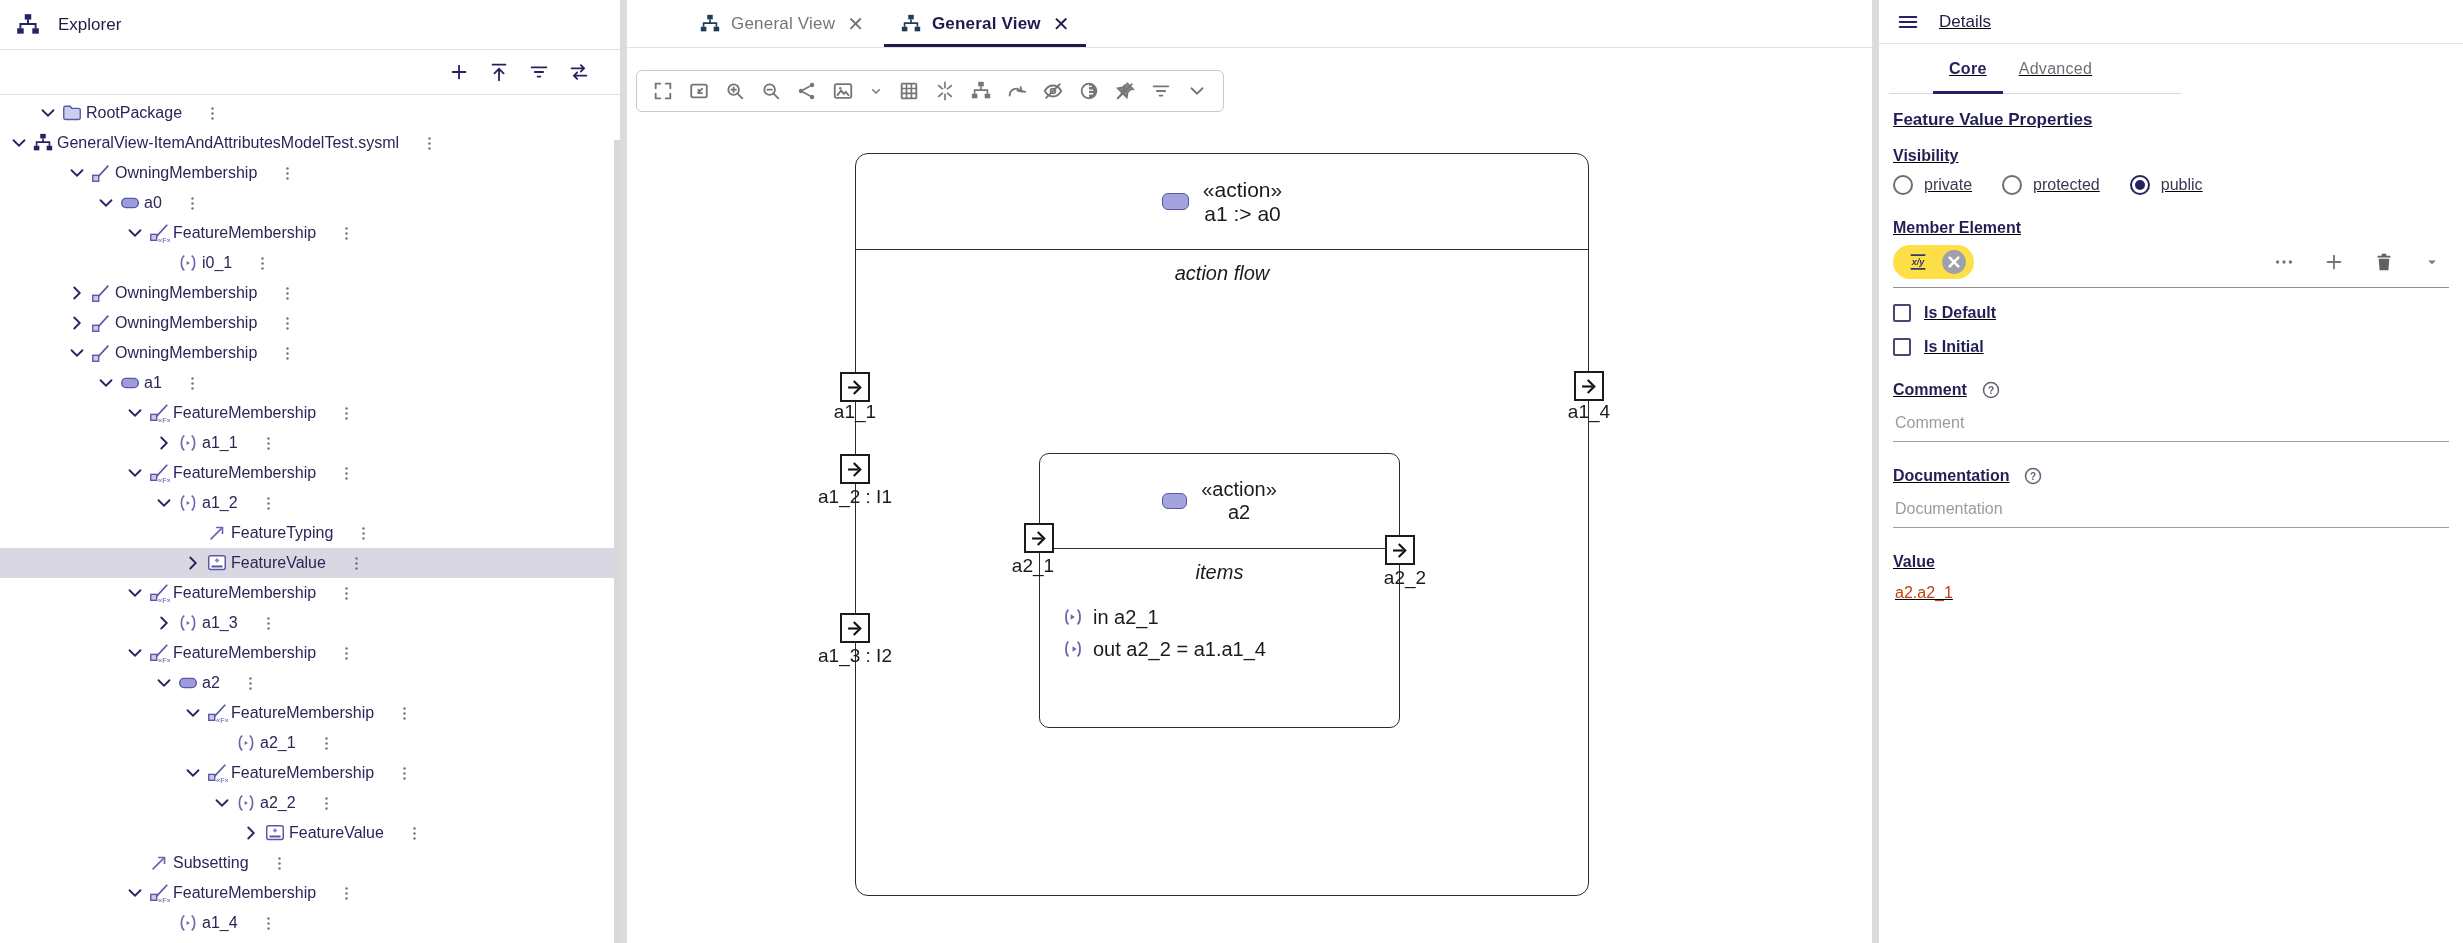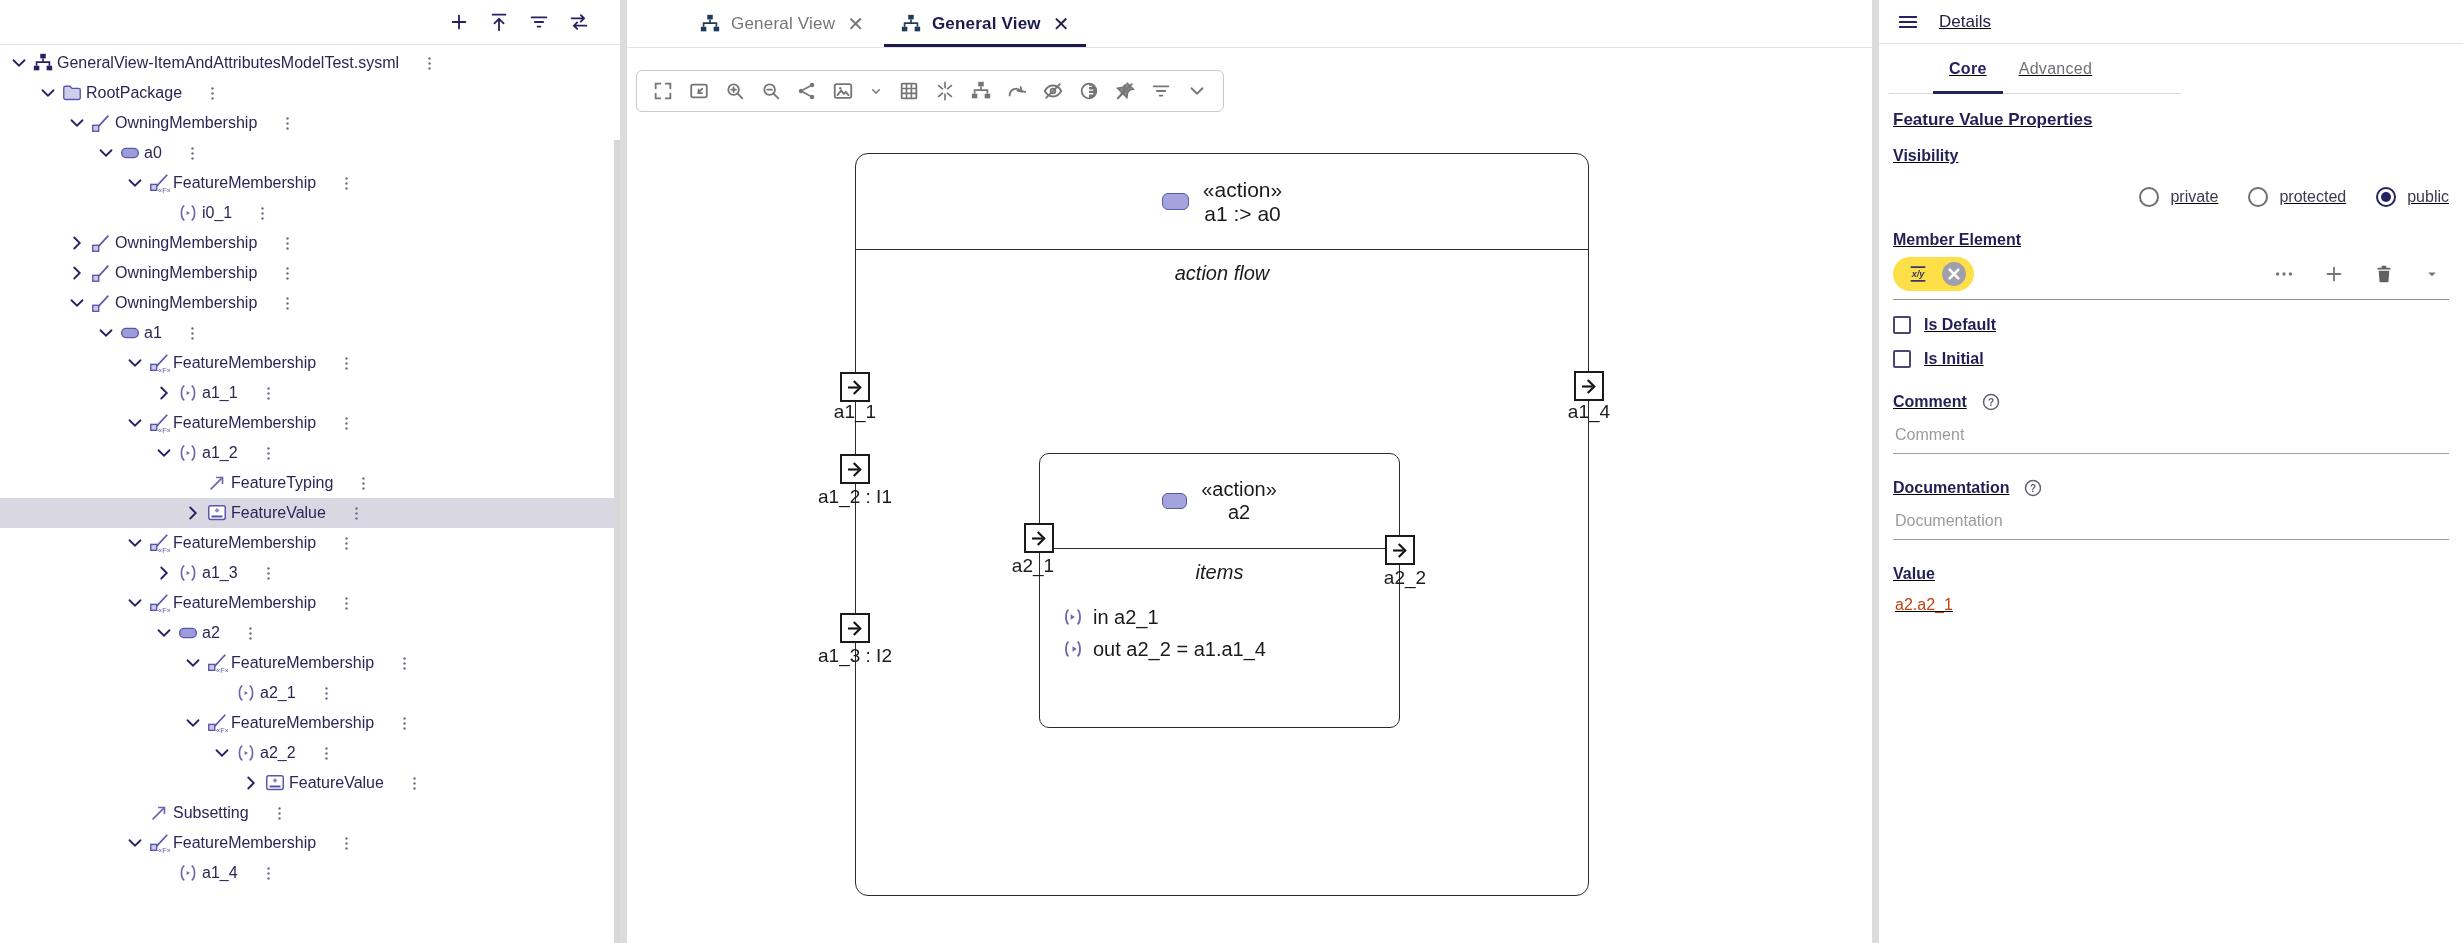--- a/index.html
+++ b/index.html
@@ -65,41 +65,52 @@
   .details { width:584px; flex:0 0 auto; background:#fff; display:flex; flex-direction:column;text-decoration:underline; }
   .dp-header { height:44px; display:flex; align-items:center; gap:18px; padding-left:16px; border-bottom:1px solid #e3e3e3; flex:0 0 auto; }
   .dp-header .ttl { font-size:17px; color:#21214a; }
   .dp-tabs { margin-left:10px; width:292px; border-bottom:1px solid #d8d8d8; display:flex; padding-left:44px; height:50px; align-items:stretch; }
   .dp-tab { padding:0 16px; display:flex; align-items:center; font-size:16px; color:#6f6f7a; cursor:pointer; position:relative; letter-spacing:.3px; }
   .dp-tab.active { color:#262262; font-weight:700; }
   .dp-tab.active::after { content:""; position:absolute; left:0; right:0; bottom:-1px; height:3px; background:#262262; }
   .dp-content { padding:0 14px; }
   .sec-title { margin-top:16px; font-size:17px; font-weight:700; color:#211f54; }
   .fld-label { margin-top:17px; font-size:16px; font-weight:700; color:#211f54; display:flex; align-items:center; gap:12px; }
-  .radio-row { margin-top:22px; display:flex; align-items:center; gap:30px;justify-content:flex-end; }
+  .radio-row { margin-top:10px; display:flex; align-items:center; gap:30px; }
   .radio-opt { display:flex; align-items:center; gap:11px; font-size:16px; color:#3a3a52; cursor:pointer; }
   .radio-circ { width:20px; height:20px; border-radius:50%; border:2px solid #6e6e6e; position:relative; flex:0 0 auto; }
   .radio-circ.sel { border-color:#262262; }
   .radio-circ.sel::after { content:""; position:absolute; left:3px; top:3px; width:10px; height:10px; border-radius:50%; background:#262262; }
   .chip-row { margin-top:8px; display:flex; align-items:center; border-bottom:1px solid #8f8f8f; padding-bottom:8px; }
   .chip { height:34px; border-radius:17px; background:#fde047; display:flex; align-items:center; gap:7px; padding:0 5px 0 11px; }
   .chip-actions { margin-left:auto; display:flex; align-items:center; gap:24px; padding-right:6px; }
   .chk-row { margin-top:16px; display:flex; align-items:center; gap:13px; cursor:pointer; }
   .chk-box { width:18px; height:18px; border:2px solid #4a4672; border-radius:2px; flex:0 0 auto; }
   .chk-lbl { font-size:16px; font-weight:700; color:#211f54; }
   .u-field { margin-top:8px; width:100%; border:none; border-bottom:1px solid #9e9e9e; font-size:16px; color:#333; padding:4px 2px 9px 2px; outline:none; font-family:"Liberation Sans",sans-serif; background:transparent; }
   .u-field::placeholder { color:#9b9b9b; opacity:1; }
   .value-text { margin-top:13px; font-size:16px; color:#c2410c; padding-left:2px; }
 </style>
 </head>
 <body>
 
 <div class="app">
 
   <aside class="explorer">
+    <div class="exp-header">
+      <span class="icon-btn">
+          <svg width="26" height="26" viewBox="0 0 24 24" fill="none">
+            <rect x="9" y="2" width="6" height="5" fill="#262262"></rect>
+            <rect x="2" y="15" width="6" height="5" fill="#262262"></rect>
+            <rect x="16" y="15" width="6" height="5" fill="#262262"></rect>
+            <path d="M12 7v4M12 11H5v4M12 11h7v4" stroke="#262262" stroke-width="1.8"></path>
+          </svg>
+        </span>
+      <span class="ttl">Explorer</span>
+    </div>
     <div class="exp-toolbar" id="exp-toolbar">
         <button class="icon-btn">
           <svg width="22" height="22" viewBox="0 0 24 24" fill="none">
             <path d="M12 5v14M5 12h14" stroke="currentColor" stroke-width="2" stroke-linecap="round" fill="none"></path>
           </svg>
         </button>
         <button class="icon-btn">
           <svg width="22" height="22" viewBox="0 0 24 24" fill="none">
             <path d="M5 4h14M12 21V9M7 13.5L12 8.5l5 5" stroke="currentColor" stroke-width="2" stroke-linecap="round" fill="none"></path>
           </svg>
@@ -109,55 +120,55 @@
             <path d="M4 7h16M7.5 12h9M10.5 17h3" stroke="currentColor" stroke-width="2" stroke-linecap="round" fill="none"></path>
           </svg>
         </button>
         <button class="icon-btn">
           <svg width="22" height="22" viewBox="0 0 24 24" fill="none">
             <path d="M4 8h13M14 4.5L17.5 8 14 11.5M20 16H7M10 12.5L6.5 16l3.5 3.5" stroke="currentColor" stroke-width="2" stroke-linecap="round" fill="none"></path>
           </svg>
         </button>
       </div>
     <div class="tree" id="tree">
+        <div class="tree-row" style="padding-left: 36px;">
+          <span class="chev">
+            <svg width="22" height="22" viewBox="0 0 24 24" fill="none">
+              <path d="M6 9l6 6 6-6" stroke="currentColor" stroke-width="2" stroke-linecap="round" fill="none"></path>
+            </svg>
+          </span>
+          <span class="t-ic">
+            <svg width="22" height="22" viewBox="0 0 24 24" fill="none">
+              <path d="M3 6.5A1.8 1.8 0 0 1 4.8 4.7h5l2 2.2h7.4A1.8 1.8 0 0 1 21 8.7v8.6a1.8 1.8 0 0 1-1.8 1.8H4.8A1.8 1.8 0 0 1 3 17.3z" fill="#cdcdec" stroke="#5b56a8" stroke-width="1.5"></path>
+            </svg>
+          </span>
+          <span class="lbl">RootPackage</span>
+          <span class="kebab">
+            <svg width="17" height="17" viewBox="0 0 24 24">
+              <circle cx="12" cy="5" r="1.7" fill="currentColor"></circle>
+              <circle cx="12" cy="12" r="1.7" fill="currentColor"></circle>
+              <circle cx="12" cy="19" r="1.7" fill="currentColor"></circle>
+            </svg>
+          </span>
+        </div>
         <div class="tree-row" style="padding-left: 7px;">
           <span class="chev">
             <svg width="22" height="22" viewBox="0 0 24 24" fill="none">
               <path d="M6 9l6 6 6-6" stroke="currentColor" stroke-width="2" stroke-linecap="round" fill="none"></path>
             </svg>
           </span>
           <span class="t-ic">
             <svg width="22" height="22" viewBox="0 0 24 24" fill="none">
               <rect x="9" y="2" width="6" height="5" fill="#262262"></rect>
               <rect x="2" y="15" width="6" height="5" fill="#262262"></rect>
               <rect x="16" y="15" width="6" height="5" fill="#262262"></rect>
               <path d="M12 7v4M12 11H5v4M12 11h7v4" stroke="#262262" stroke-width="1.8"></path>
             </svg>
           </span>
           <span class="lbl">GeneralView-ItemAndAttributesModelTest.sysml</span>
-          <span class="kebab">
-            <svg width="17" height="17" viewBox="0 0 24 24">
-              <circle cx="12" cy="5" r="1.7" fill="currentColor"></circle>
-              <circle cx="12" cy="12" r="1.7" fill="currentColor"></circle>
-              <circle cx="12" cy="19" r="1.7" fill="currentColor"></circle>
-            </svg>
-          </span>
-        </div>
-        <div class="tree-row" style="padding-left: 36px;">
-          <span class="chev">
-            <svg width="22" height="22" viewBox="0 0 24 24" fill="none">
-              <path d="M6 9l6 6 6-6" stroke="currentColor" stroke-width="2" stroke-linecap="round" fill="none"></path>
-            </svg>
-          </span>
-          <span class="t-ic">
-            <svg width="22" height="22" viewBox="0 0 24 24" fill="none">
-              <path d="M3 6.5A1.8 1.8 0 0 1 4.8 4.7h5l2 2.2h7.4A1.8 1.8 0 0 1 21 8.7v8.6a1.8 1.8 0 0 1-1.8 1.8H4.8A1.8 1.8 0 0 1 3 17.3z" fill="#cdcdec" stroke="#5b56a8" stroke-width="1.5"></path>
-            </svg>
-          </span>
-          <span class="lbl">RootPackage</span>
           <span class="kebab">
             <svg width="17" height="17" viewBox="0 0 24 24">
               <circle cx="12" cy="5" r="1.7" fill="currentColor"></circle>
               <circle cx="12" cy="12" r="1.7" fill="currentColor"></circle>
               <circle cx="12" cy="19" r="1.7" fill="currentColor"></circle>
             </svg>
           </span>
         </div>
         <div class="tree-row" style="padding-left: 65px;">
           <span class="chev">

